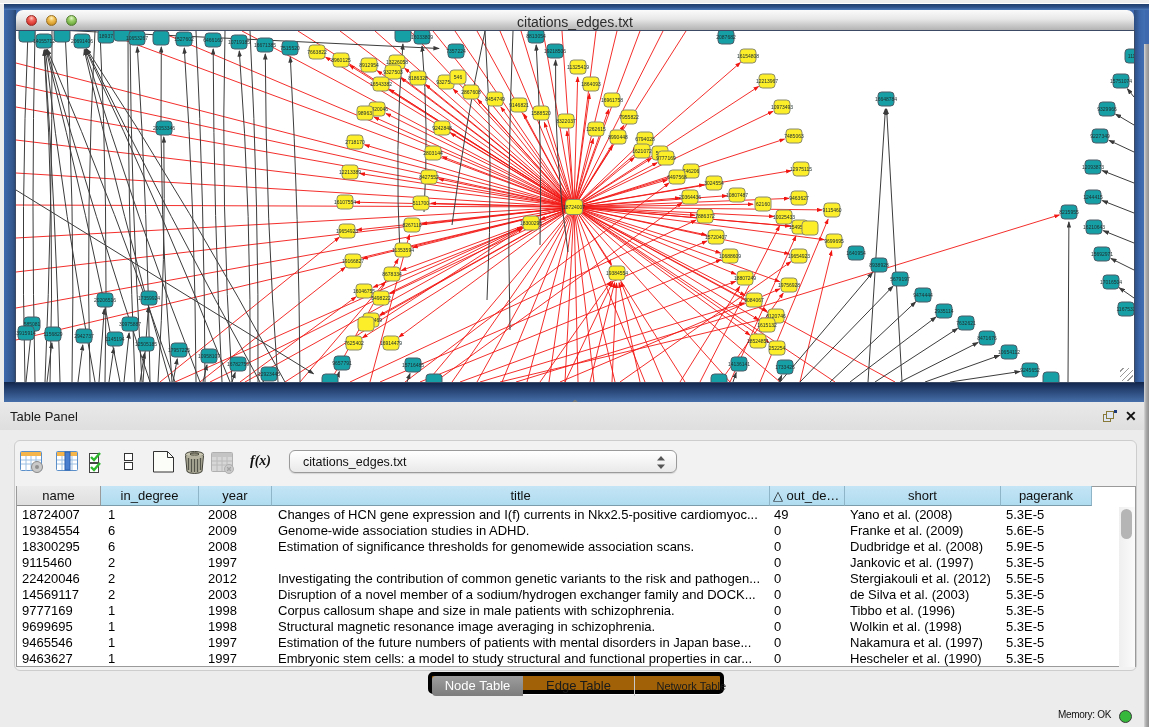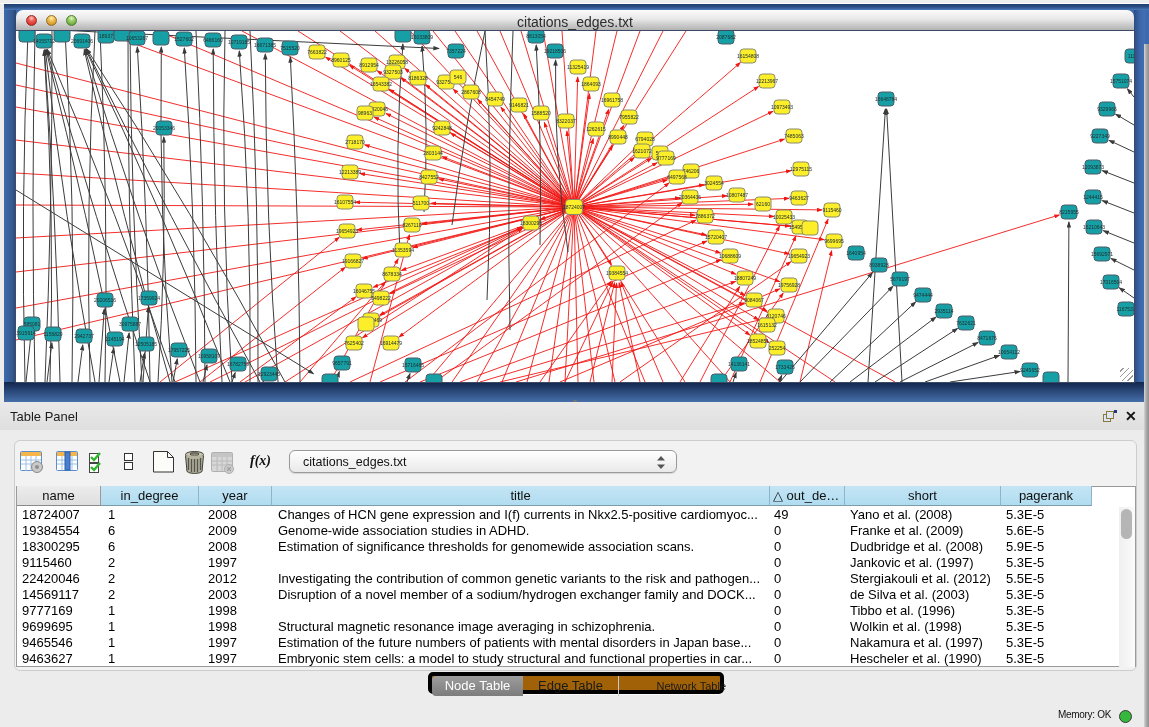--- a/index.html
+++ b/index.html
@@ -54,21 +54,21 @@
 .hcg{background:linear-gradient(to bottom,#ececec,#dfdfdf);border-right:1px solid #9a9a9a;border-bottom:1px solid #8a8a8a}
 .trow{position:absolute;left:0;width:1136px;height:16px}
 .trow span{position:absolute;top:0;font-size:13px;color:#000;white-space:nowrap}
 #vscroll{left:1119px;top:507px;width:16px;height:160px;background:linear-gradient(to right,#efefef,#fbfbfb)}
 #vthumb{position:absolute;left:2px;top:2px;width:11px;height:30px;border-radius:6px;background:#b5b5b5}
 
 
 #tabs{left:428px;top:672px;width:296px;height:22px;border:4px solid #000000;border-radius:5px;background:#a16207;box-shadow:0 1px 0 rgba(255,255,255,.8)}
 #seg1{position:absolute;left:0;top:0;width:91px;height:20px;border-radius:4px 0 0 4px;background:linear-gradient(to bottom,#9d9d9d,#7c7c7c);color:#fff;
  font-size:13px;text-align:center;line-height:20px}
-#seg2{position:absolute;left:91px;top:0;width:96px;height:20px;color:#1a1a1a;font-size:13px;text-align:center;line-height:20px;border-right:1px solid #c9c9c9}
+#seg2{position:absolute;left:91px;top:0;width:112px;height:20px;color:#1a1a1a;font-size:13px;text-align:center;line-height:20px;border-right:1px solid #c9c9c9}
 #seg3{position:absolute;left:183px;top:0;width:111px;height:20px;color:#1a1a1a;font-size:11px;text-align:right;line-height:20px}
 #memory{left:1058px;top:709px;font-size:10px;letter-spacing:-0.3px;color:#111}
 #memdot{left:1119px;top:710px;width:13px;height:13px;border-radius:50%;background:#35b83b;border:1px solid #3a3a3a}
 </style>
 </head>
 <body>
 <div class="abs" id="desktop"></div>
 <div class="abs" id="deskshadowL"></div>
 <div class="abs" id="deskshadowR"></div>
 <div class="abs" id="deskshadowB"></div>
@@ -714,20 +714,21 @@
 <span style="left:208px">2003</span>
 <span style="left:278px">Disruption of a novel member of a sodium/hydrogen exchanger family and DOCK...</span>
 <span style="left:774px">0</span>
 <span style="left:850px">de Silva et al. (2003)</span>
 <span style="left:1006px">5.3E-5</span>
 </div>
 <div class="trow" style="top:603px">
 <span style="left:22px">9777169</span>
 <span style="left:108px">1</span>
 <span style="left:208px">1998</span>
+<span style="left:278px">Corpus callosum shape and size in male patients with schizophrenia.</span>
 <span style="left:774px">0</span>
 <span style="left:850px">Tibbo et al. (1996)</span>
 <span style="left:1006px">5.3E-5</span>
 </div>
 <div class="trow" style="top:619px">
 <span style="left:22px">9699695</span>
 <span style="left:108px">1</span>
 <span style="left:208px">1998</span>
 <span style="left:278px">Structural magnetic resonance image averaging in schizophrenia.</span>
 <span style="left:774px">0</span>

